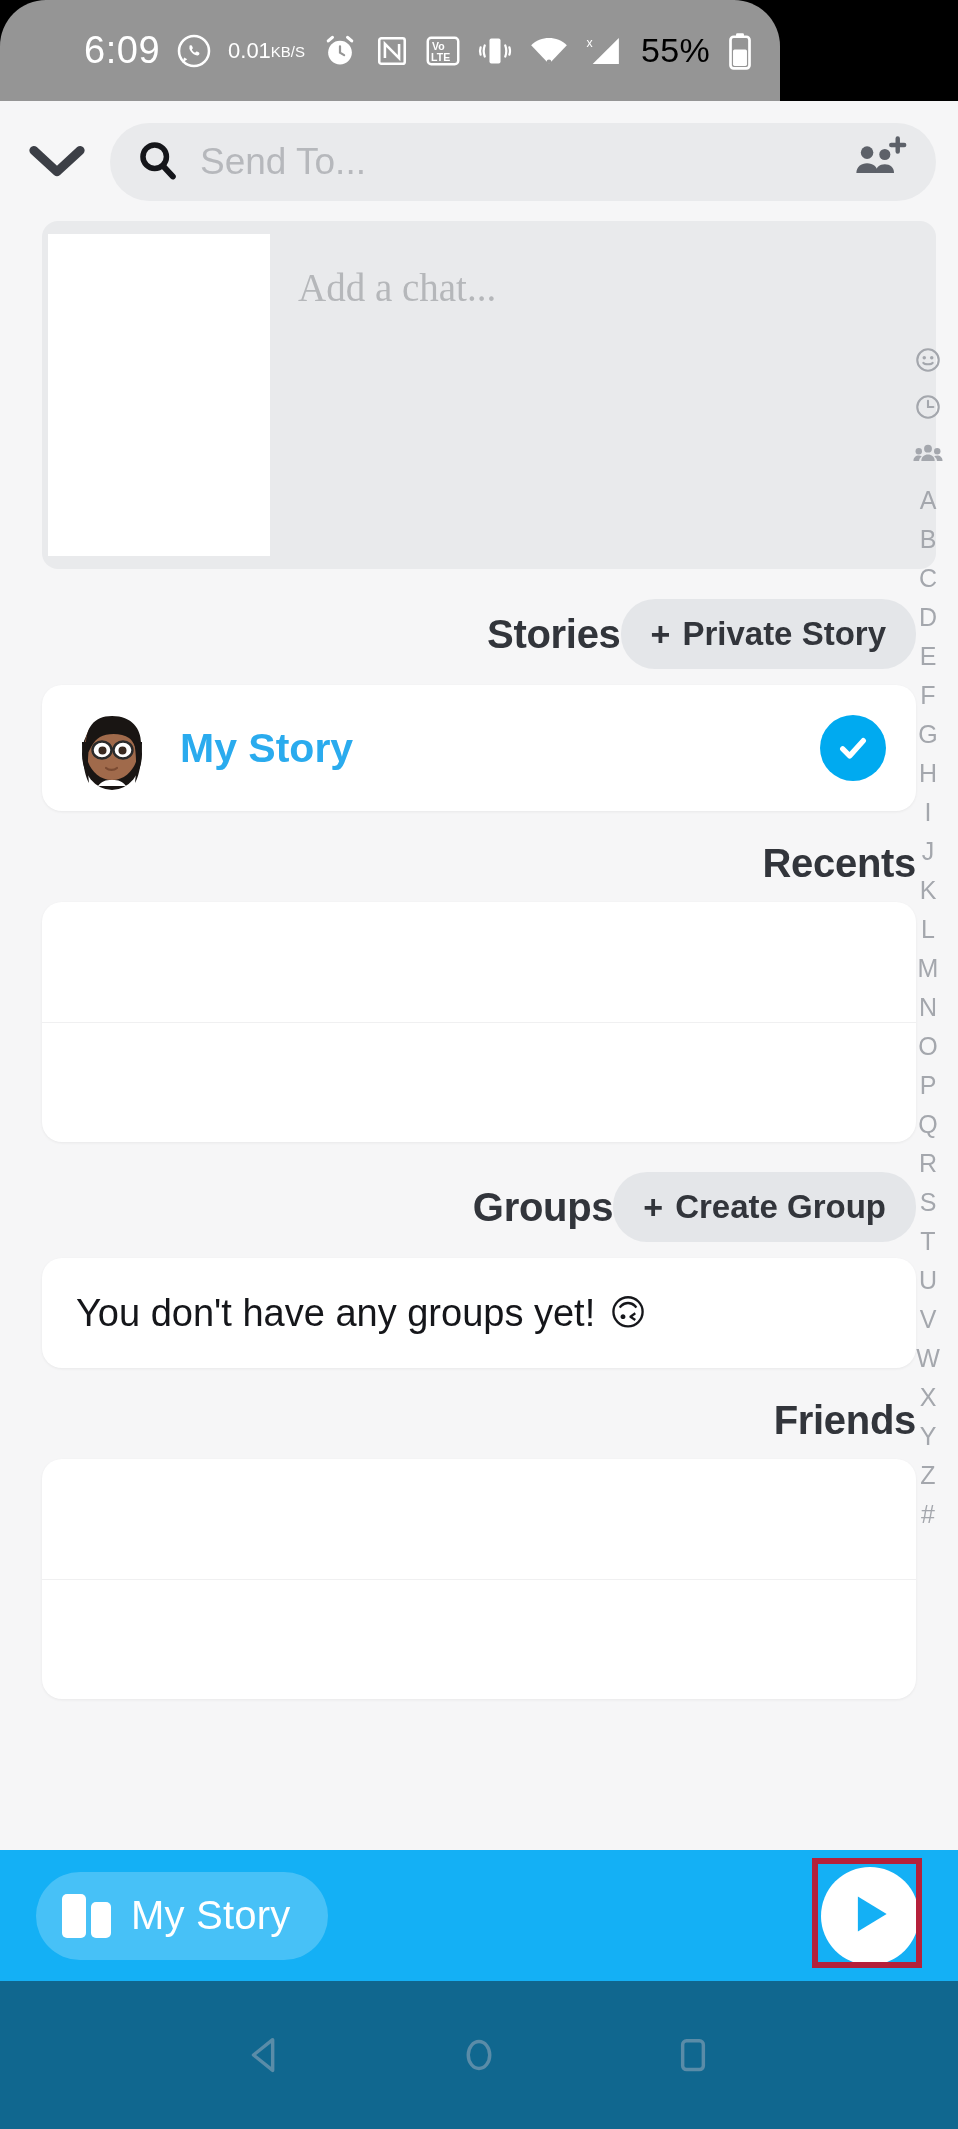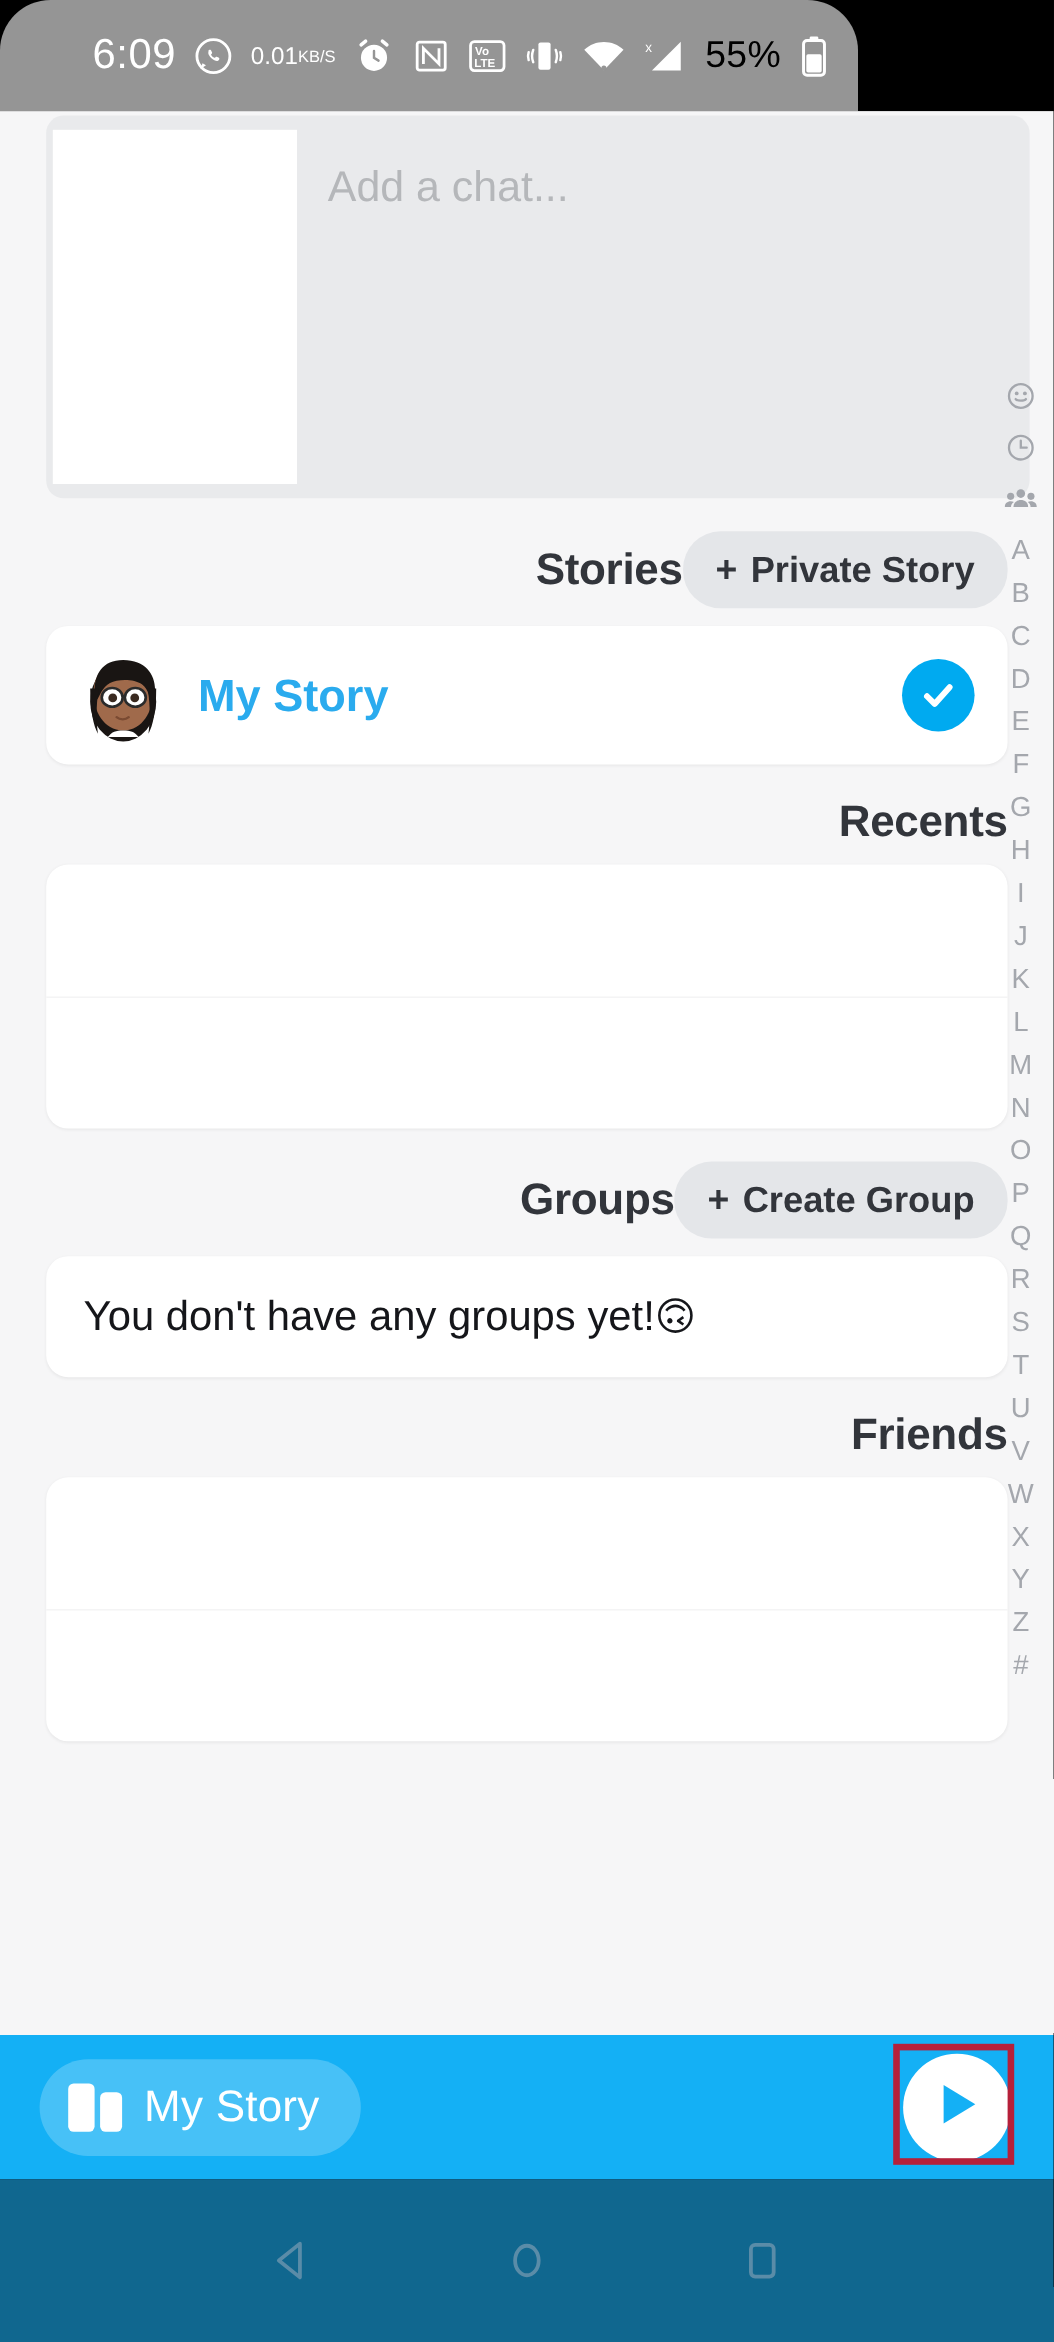--- a/index.html
+++ b/index.html
@@ -92,20 +92,21 @@
     width: 222px; height: 322px;
     margin: 13px 0 13px 6px;
     background: #ffffff;
     flex: 0 0 auto;
   }
   .chatph {
     flex: 1 1 auto;
     color: #b5b7ba;
     font-size: 39px;
     padding: 44px 0 0 28px;
+    font-family: Liberation Serif, serif;
   }
 
   
   .sechead {
     display: flex; align-items: center; justify-content: flex-end;
     padding: 30px 42px 16px 42px;
   }
   .sechead h2 {
     margin: 0;
     font-size: 40px;
@@ -167,20 +168,21 @@
 
   .emptycard {
     height: 240px;
   }
   .groupcard {
     height: 110px;
     display: flex; align-items: center;
     padding: 0 34px;
     font-size: 38px;
     color: #15161a;
+    gap: 14px;
   }
   .groupcard .emoji { font-size: 36px; }
 
   
   .rail {
     position: absolute;
     right: 0; top: 240px;
     width: 60px;
     display: flex; flex-direction: column; align-items: center;
     gap: 2px;
@@ -324,20 +326,45 @@
       <svg width="28" height="38" viewBox="0 0 16 24">
         <rect x="5.5" y="0.8" width="5" height="2.6" rx="0.8" fill="#fff"></rect>
         <rect x="2" y="3" width="12" height="20" rx="2" fill="none" stroke="#fff" stroke-width="1.7"></rect>
         <rect x="3.6" y="11" width="8.8" height="10.4" rx="1" fill="#fff"></rect>
       </svg>
     </span>
   </div>
 
   <div class="app">
 
+    <div class="searchrow">
+      <div class="chev">
+        <svg width="58" height="40" viewBox="0 0 30 20">
+          <path d="M3 4l12 11L27 4" stroke="#3c3f46" stroke-width="4.6" fill="none" stroke-linecap="round" stroke-linejoin="round"></path>
+        </svg>
+      </div>
+      <div class="searchbox">
+        <span>
+          <svg width="44" height="44" viewBox="0 0 24 24">
+            <circle cx="10.2" cy="10.2" r="6.4" fill="none" stroke="#15161a" stroke-width="3"></circle>
+            <path d="M14.9 15.4l5.2 5.6" stroke="#15161a" stroke-width="3.2" stroke-linecap="round"></path>
+          </svg>
+        </span>
+        <span class="ph">Send To...</span>
+        <span>
+          <svg width="56" height="48" viewBox="0 0 30 26">
+            <circle cx="8" cy="9" r="3.4" fill="#5d6169"></circle>
+            <path d="M2.2 20c0-3.3 2.6-5.3 5.8-5.3s5.8 2 5.8 5.3z" fill="#5d6169"></path>
+            <circle cx="17.6" cy="10" r="3" fill="#5d6169"></circle>
+            <path d="M12.6 20c0-3 2.2-4.7 5-4.7s5 1.7 5 4.7z" fill="#5d6169"></path>
+            <path d="M24.6 1.4v7M21.1 4.9h7" stroke="#5d6169" stroke-width="2.4" stroke-linecap="round"></path>
+          </svg>
+        </span>
+      </div>
+    </div>
 
     <div class="chatcard">
       <div class="thumb"></div>
       <div class="chatph">Add a chat...</div>
     </div>
 
     <div class="sechead">
       <h2>Stories</h2>
       <div class="pillbtn">
         <span class="plus">+</span>

